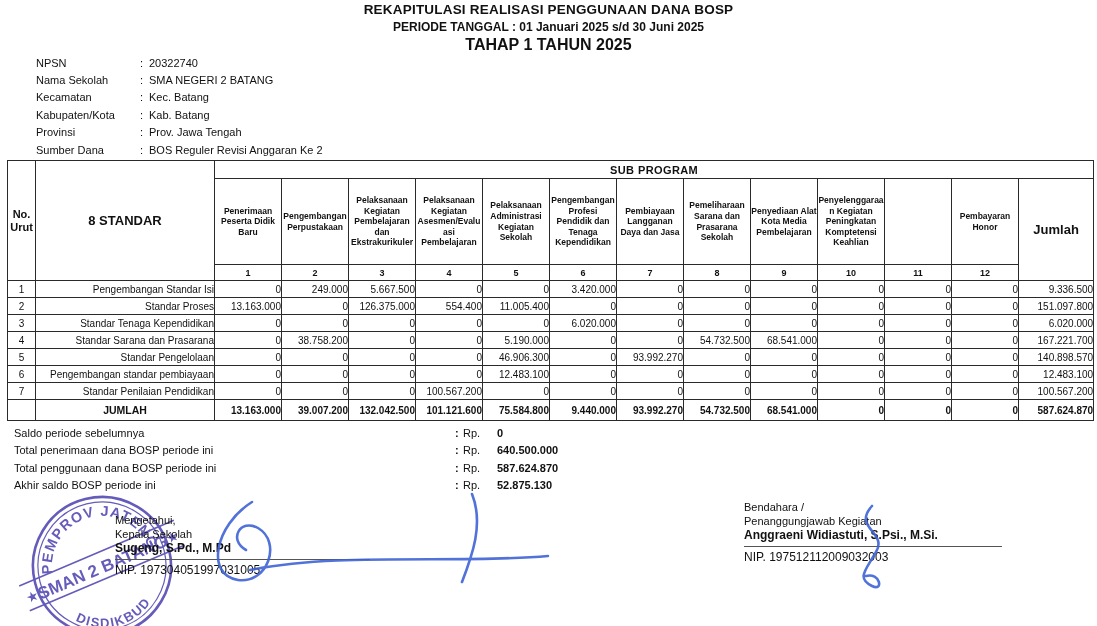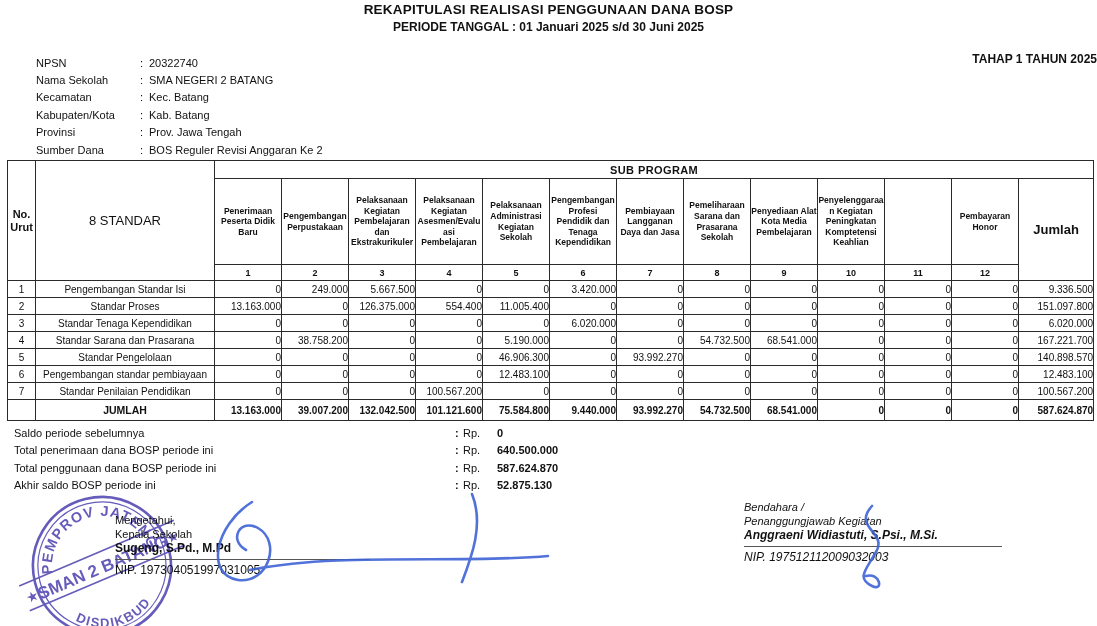--- a/index.html
+++ b/index.html
@@ -3,61 +3,61 @@
 <meta charset="utf-8">
 <style>
   html,body{margin:0;padding:0;background:#e8e8e8;}
   .page{position:relative;width:1097px;height:626px;background:#ffffff;overflow:hidden;
         font-family:"Liberation Sans",sans-serif;color:#111;}
 
   
   .title-block{position:absolute;top:2px;left:0;width:100%;text-align:center;font-weight:bold;}
   .title-1{font-size:13.5px;letter-spacing:.2px;}
   .title-2{font-size:12px;margin-top:3px;}
-  .title-3{font-size:12px;margin-top:18px;text-align:right;}
+  .title-3{font-size:16px;margin-top:2px;}
 
   
   .meta{position:absolute;top:54px;left:14px;font-size:11px;}
   .meta-row{display:flex;height:17.4px;align-items:center;}
   .meta-label{width:104px;margin-left:22px;}
   .meta-sep{width:9px;}
   .meta-value{white-space:nowrap;}
 
   
   .report-table{position:absolute;top:160px;left:7px;width:1086px;border-collapse:collapse;table-layout:fixed;}
   .report-table th,.report-table td{border:1px solid #2a2a2a;padding:0;overflow:hidden;vertical-align:middle;}
   tr.head-top{height:18px;}
   tr.head-mid{height:86px;}
   tr.head-num{height:16px;}
   .h-no{font-size:11px;font-weight:bold;text-align:center;line-height:1.15;}
-  .h-standar{font-size:13px;font-weight:normal;text-align:center;}
+  .h-standar{font-size:13px;font-weight:bold;text-align:center;}
   .h-sub{font-size:11px;font-weight:bold;text-align:center;letter-spacing:.4px;margin-left:44px;}
   .h-label{font-size:8.5px;font-weight:bold;text-align:center;line-height:1.25;padding:0 1px;word-wrap:break-word;overflow-wrap:break-word;}
   .h-num{font-size:9px;font-weight:bold;text-align:center;}
   .h-jumlah{font-size:13px;font-weight:bold;text-align:center;}
   #table-body tr{height:17px;}
   .c-no{font-size:10px;text-align:center;}
-  .c-name{font-size:10px;text-align:center;padding-left:3px;white-space:nowrap;margin-left:16px;}
+  .c-name{font-size:10px;text-align:right;padding-left:3px;white-space:nowrap;margin-left:16px;}
   .c-val,.c-total{font-size:10px;text-align:right;padding-right:3px;white-space:nowrap;}
   tr.total-row{height:21px;}
   tr.total-row td{font-weight:bold;}
   .f-label{font-size:10.5px;text-align:center;}
   .f-val,.f-total{font-size:10px;text-align:right;padding-right:3px;}
 
   
   .summary{position:absolute;top:424px;left:14px;font-size:11px;}
   .sum-row{display:flex;height:17.5px;align-items:center;}
   .sum-label{width:441px;}
   .sum-sep{width:8px;font-weight:bold;}
   .sum-cur{width:34px;font-weight:normal;}
   .sum-amount{font-weight:bold;}
 
   
   .sig-left{position:absolute;left:115px;top:513px;font-size:11px;z-index:2;line-height:14px;}
-  .sig-right{position:absolute;left:744px;top:500px;font-size:11px;z-index:2;line-height:14px;font-style:italic;}
+  .sig-right{position:absolute;left:744px;top:500px;font-size:11px;z-index:2;line-height:14px;}
   .sig-name{font-weight:bold;font-size:12px;white-space:nowrap;}
   .sig-line-l{width:255px;border-top:1.5px solid #555;margin-top:4px;margin-bottom:3px;}
   .sig-line-r{width:258px;border-top:1.5px solid #555;margin-top:4px;margin-bottom:3px;}
   .sig-nip{font-size:12px;white-space:nowrap;}
 
   
   .stamp-svg{position:absolute;left:2px;top:478px;z-index:1;opacity:.85;}
   .ink-svg{position:absolute;left:0;top:480px;z-index:3;pointer-events:none;opacity:.9;}
   .stamp-text{fill:var(--stamp-color);font-family:"Liberation Sans",sans-serif;font-weight:bold;}
   .stamp-ring{fill:none;stroke:var(--stamp-color);}

